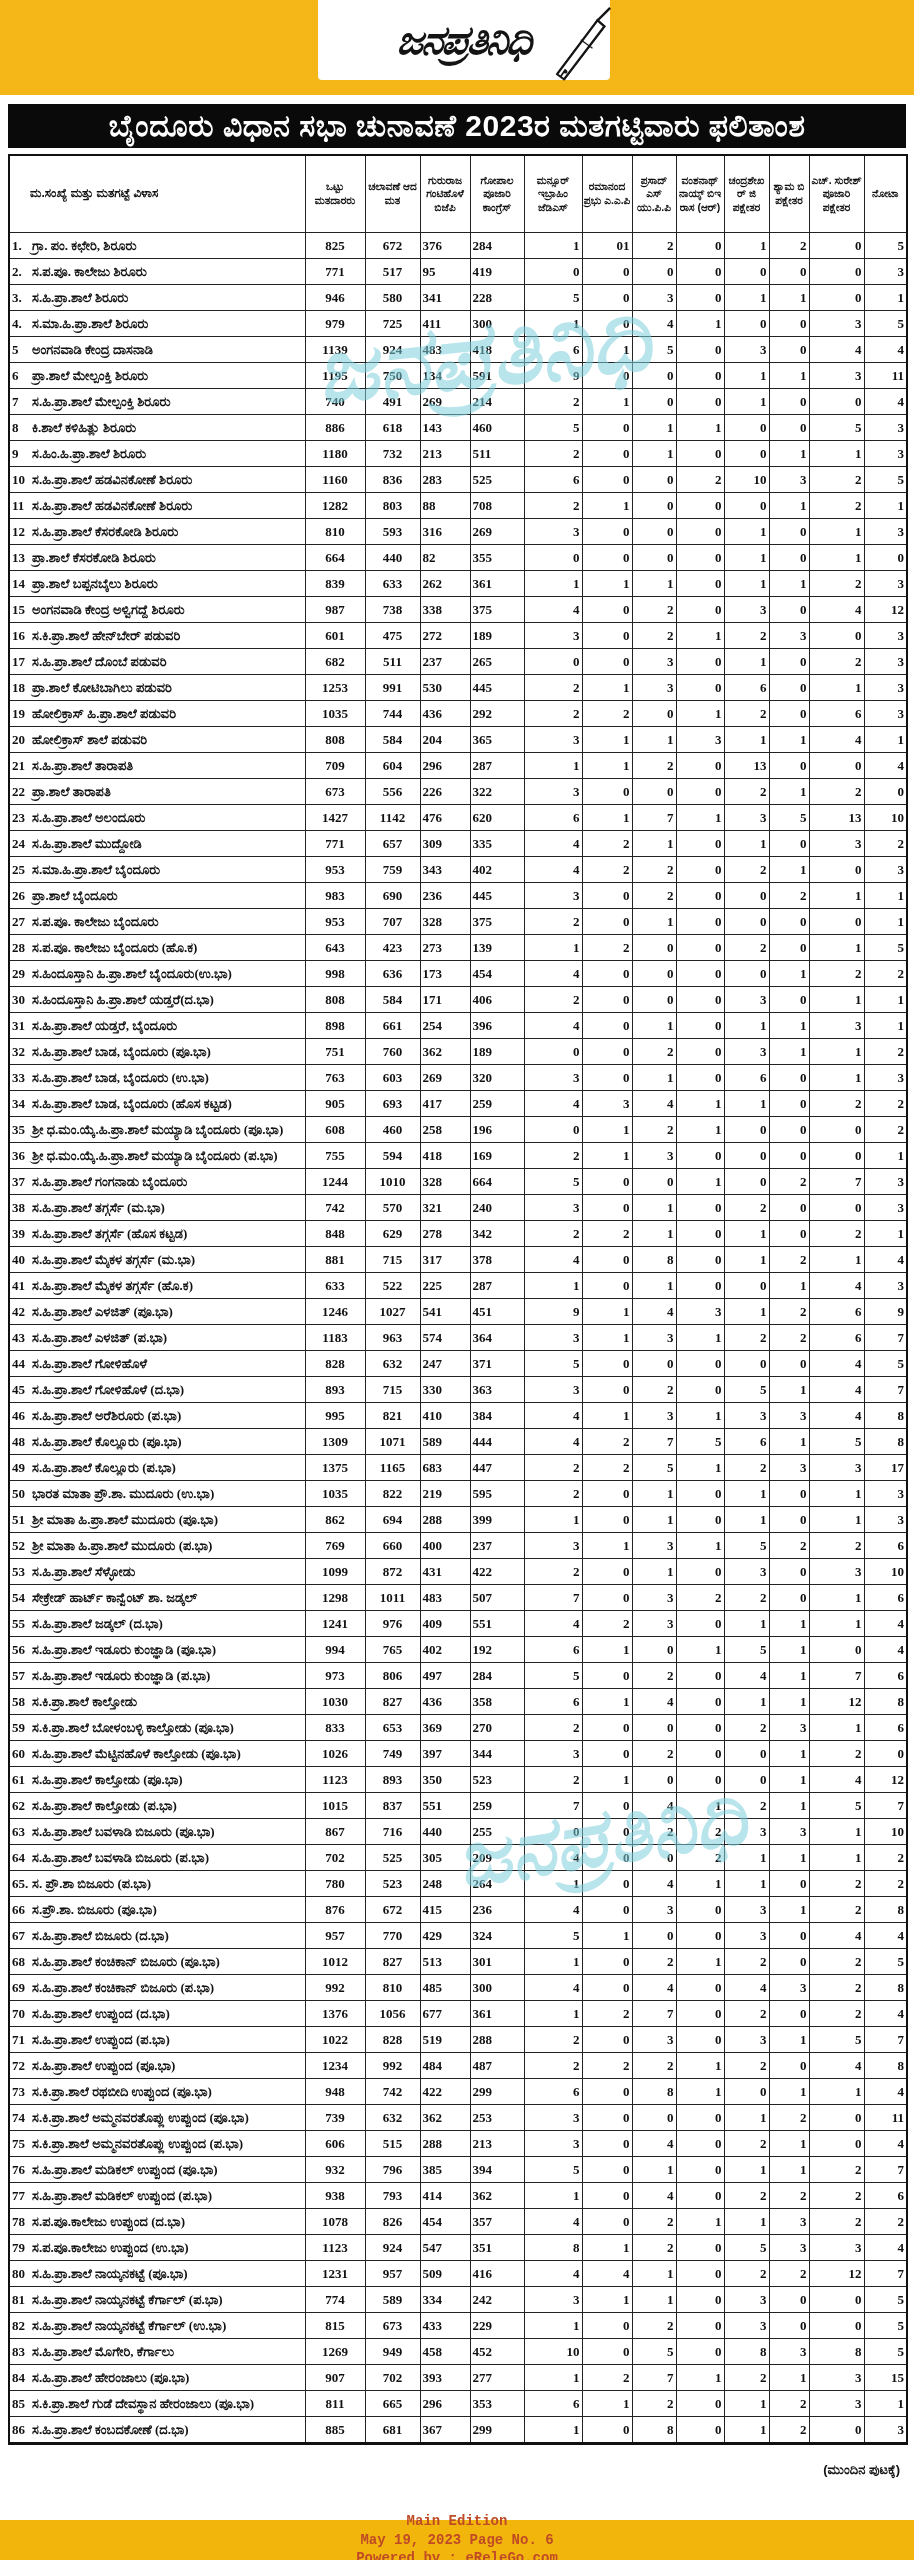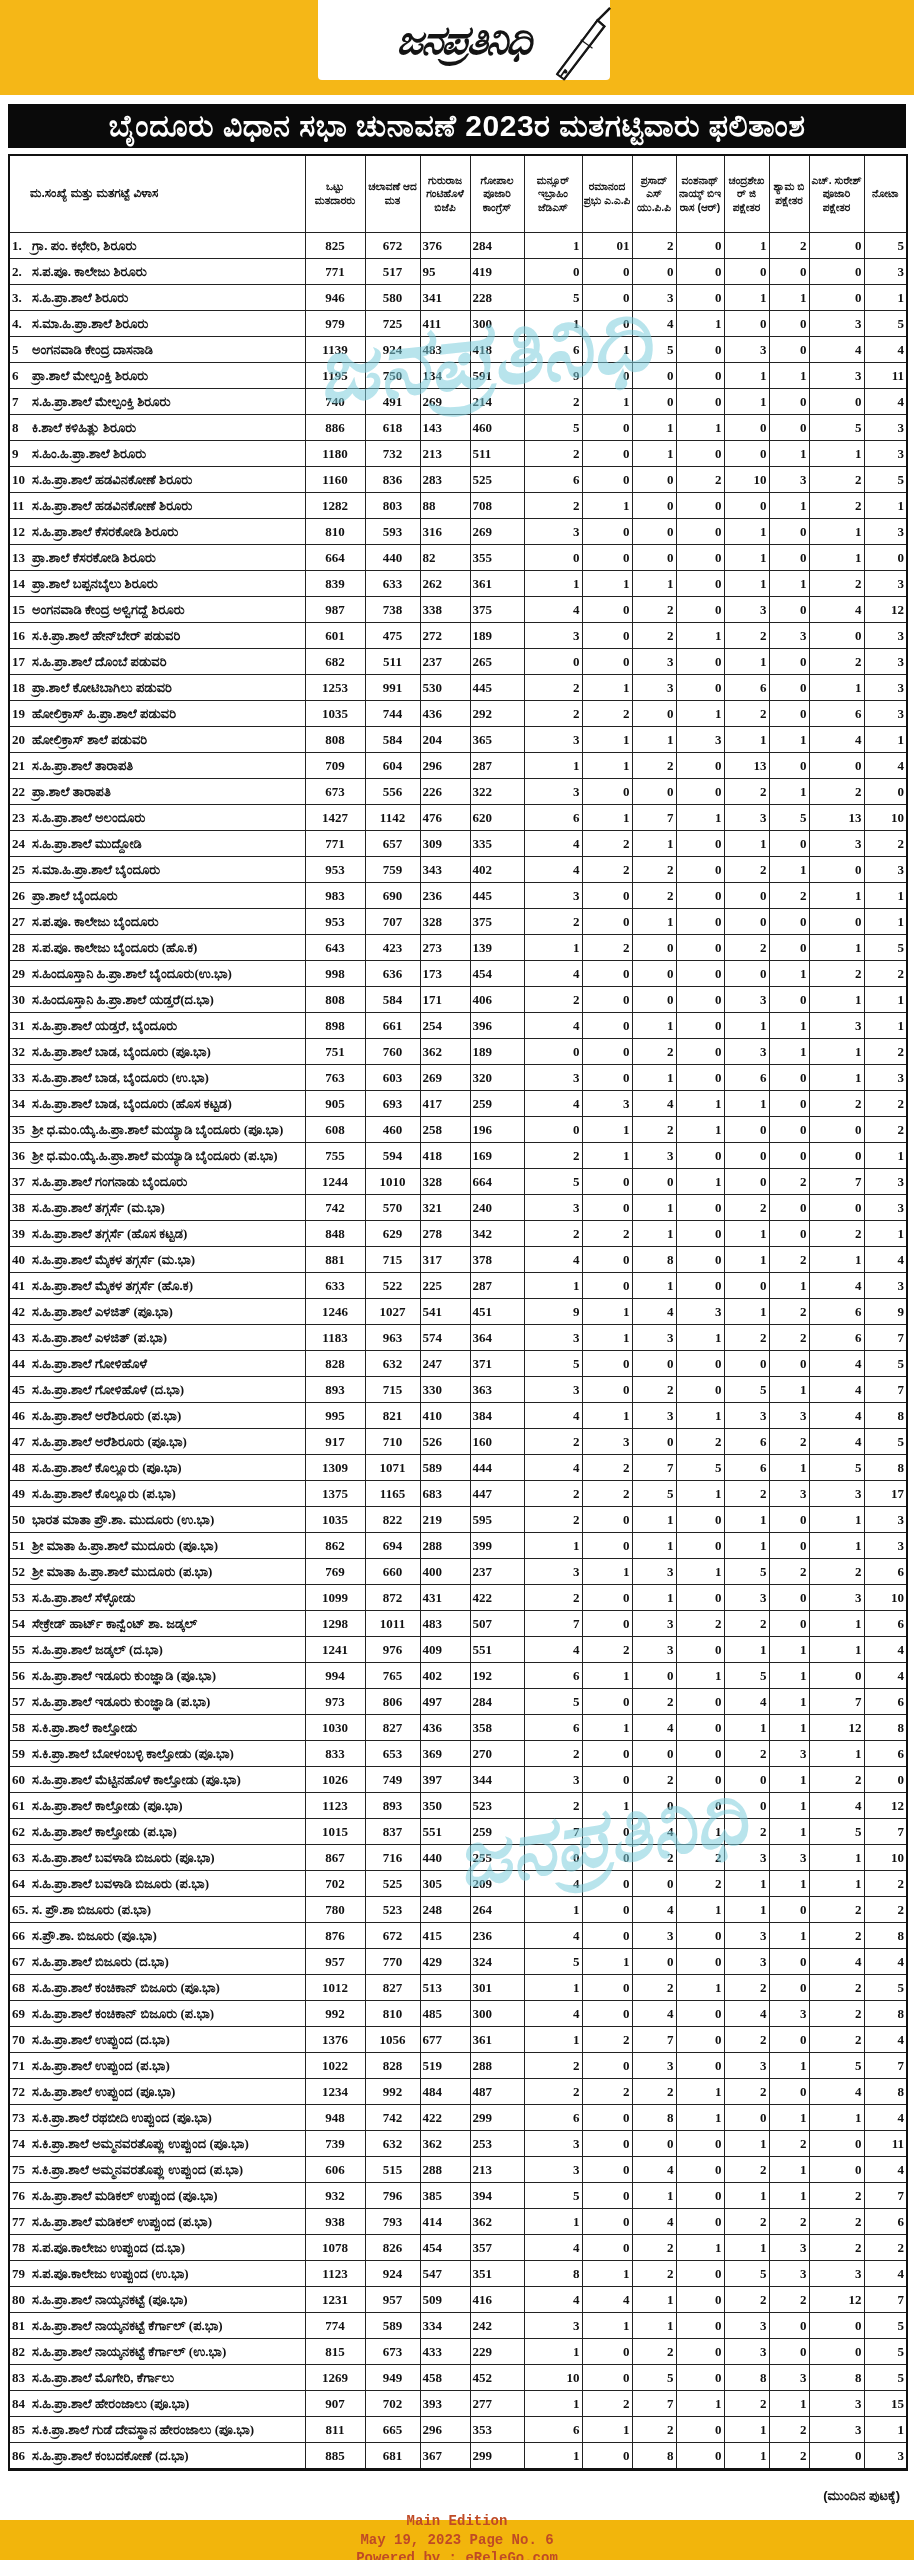--- a/index.html
+++ b/index.html
@@ -809,35 +809,20 @@
             <td class="c-right">4</td>
             <td class="c-right">1</td>
             <td class="c-right">3</td>
             <td class="c-right">1</td>
             <td class="c-right">3</td>
             <td class="c-right">3</td>
             <td class="c-right">4</td>
             <td class="c-nota">8</td>
           </tr>
           <tr>
-            <td class="name"><span class="rowno">47</span><span>ಸ.ಹಿ.ಪ್ರಾ.ಶಾಲೆ ಅರೆಶಿರೂರು (ಪೂ.ಭಾ)</span></td>
-            <td class="c-center">917</td>
-            <td class="c-center">710</td>
-            <td class="c-left">526</td>
-            <td class="c-left">160</td>
-            <td class="c-right">2</td>
-            <td class="c-right">3</td>
-            <td class="c-right">0</td>
-            <td class="c-right">2</td>
-            <td class="c-right">6</td>
-            <td class="c-right">2</td>
-            <td class="c-right">4</td>
-            <td class="c-nota">5</td>
-          </tr>
-          <tr>
             <td class="name"><span class="rowno">48</span><span>ಸ.ಹಿ.ಪ್ರಾ.ಶಾಲೆ ಕೊಲ್ಲೂರು (ಪೂ.ಭಾ)</span></td>
             <td class="c-center">1309</td>
             <td class="c-center">1071</td>
             <td class="c-left">589</td>
             <td class="c-left">444</td>
             <td class="c-right">4</td>
             <td class="c-right">2</td>
             <td class="c-right">7</td>
             <td class="c-right">5</td>
             <td class="c-right">6</td>

